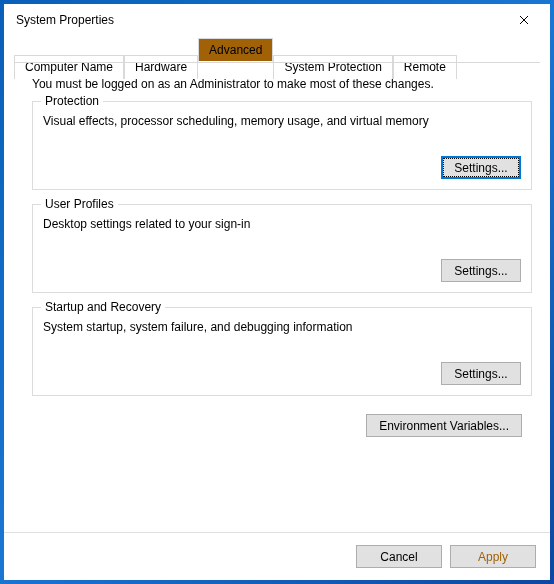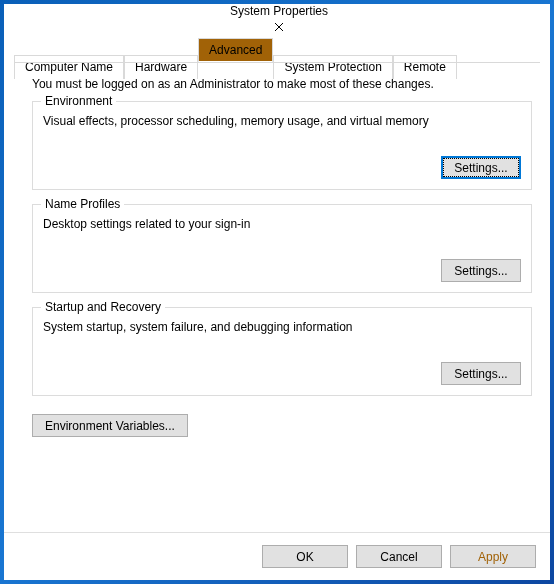--- a/index.html
+++ b/index.html
@@ -13,21 +13,20 @@
 }
 .window {
   width: 100%; height: 100%;
   background: #fff;
   display: flex; flex-direction: column;
 }
 .titlebar {
   height: 32px;
   display: flex; align-items: center;
   padding: 0 8px 0 12px;
-  flex-direction: column;
 }
 .titlebar .title { flex: 1; font-size: 12px; }
 .titlebar .close {
   width: 36px; height: 28px;
   display: flex; align-items: center; justify-content: center;
   font-size: 14px; cursor: default;
 }
 .tabs {
   display: flex;
   padding: 0 10px;
@@ -94,21 +93,21 @@
   font-size: 12px;
   cursor: default;
 }
 .btn.focused {
   border: 1px solid #0078d7;
   outline: 1px dotted #000;
   outline-offset: -3px;
   box-shadow: 0 0 0 1px #0078d7 inset;
 }
 .env-row {
-  display: flex; 
+  display: flex; justify-content: flex-end;
   padding-right: 10px;
   margin-top: 4px;
   margin-bottom: 27px;
 }
 .bottom {
   border-top: 1px solid #dfdfdf;
   padding: 12px 14px;
   display: flex; justify-content: flex-end;
   gap: 8px;
 }
@@ -134,46 +133,45 @@
     <div class="tab active">Advanced</div>
     <div class="tab">System Protection</div>
     <div class="tab">Remote</div>
   </div>
   <div class="tabline"></div>
 
   <div class="panel">
     <div class="intro">You must be logged on as an Administrator to make most of these changes.</div>
 
     <fieldset class="group">
-      <div class="legend">Environment</div>
+      <div class="legend">Protection</div>
       <div class="desc">Visual effects, processor scheduling, memory usage, and virtual memory</div>
       <div class="btn-row">
         <button class="btn focused">Settings...</button>
       </div>
     </fieldset>
 
     <fieldset class="group">
-      <div class="legend">Name Profiles</div>
+      <div class="legend">User Profiles</div>
       <div class="desc">Desktop settings related to your sign-in</div>
       <div class="btn-row">
         <button class="btn">Settings...</button>
       </div>
     </fieldset>
 
     <fieldset class="group">
       <div class="legend">Startup and Recovery</div>
       <div class="desc">System startup, system failure, and debugging information</div>
       <div class="btn-row">
         <button class="btn">Settings...</button>
       </div>
     </fieldset>
 
     <div class="env-row">
       <button class="btn" style="min-width:150px;">Environment Variables...</button>
     </div>
   </div>
 
   <div class="bottom">
-    <button class="btn">OK</button>
     <button class="btn">Cancel</button>
     <button class="btn disabled">Apply</button>
   </div>
 </div>
 
 </body></html>

